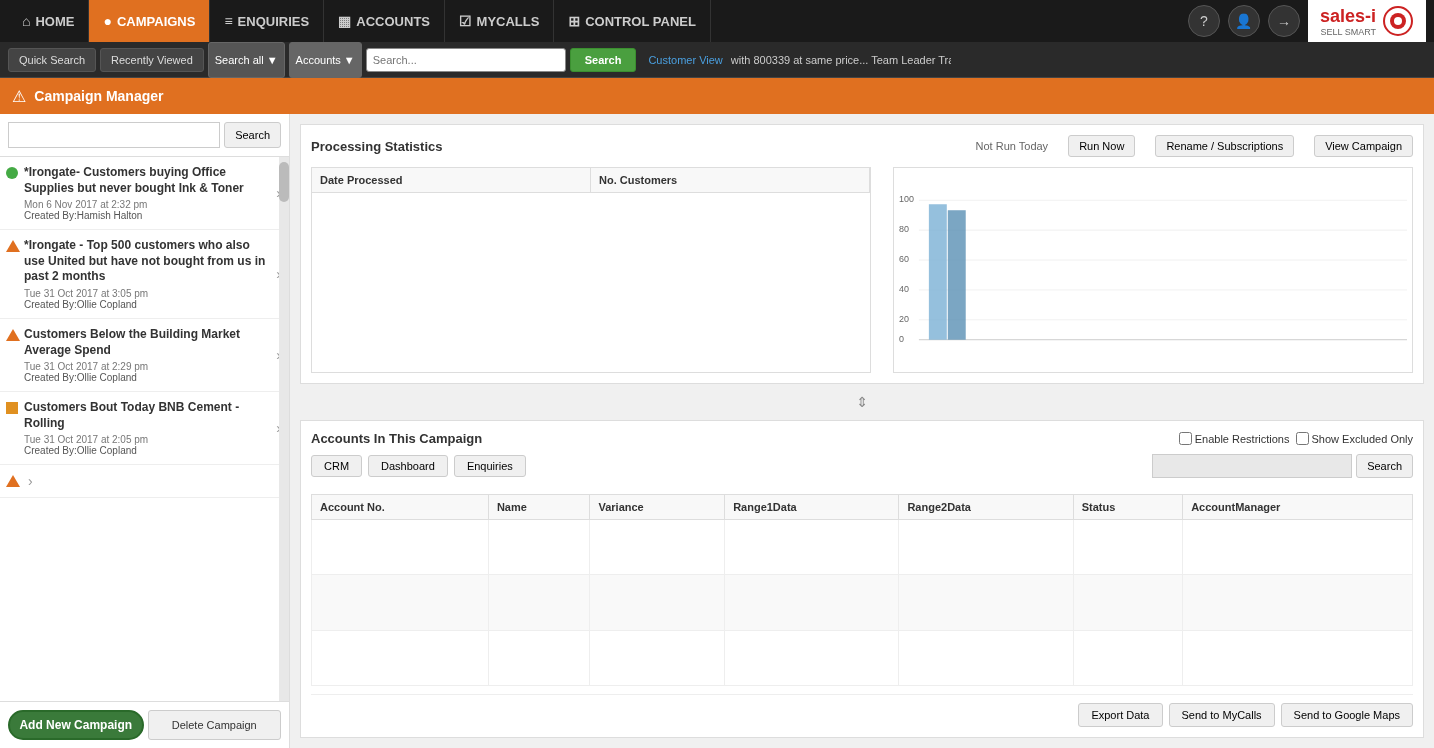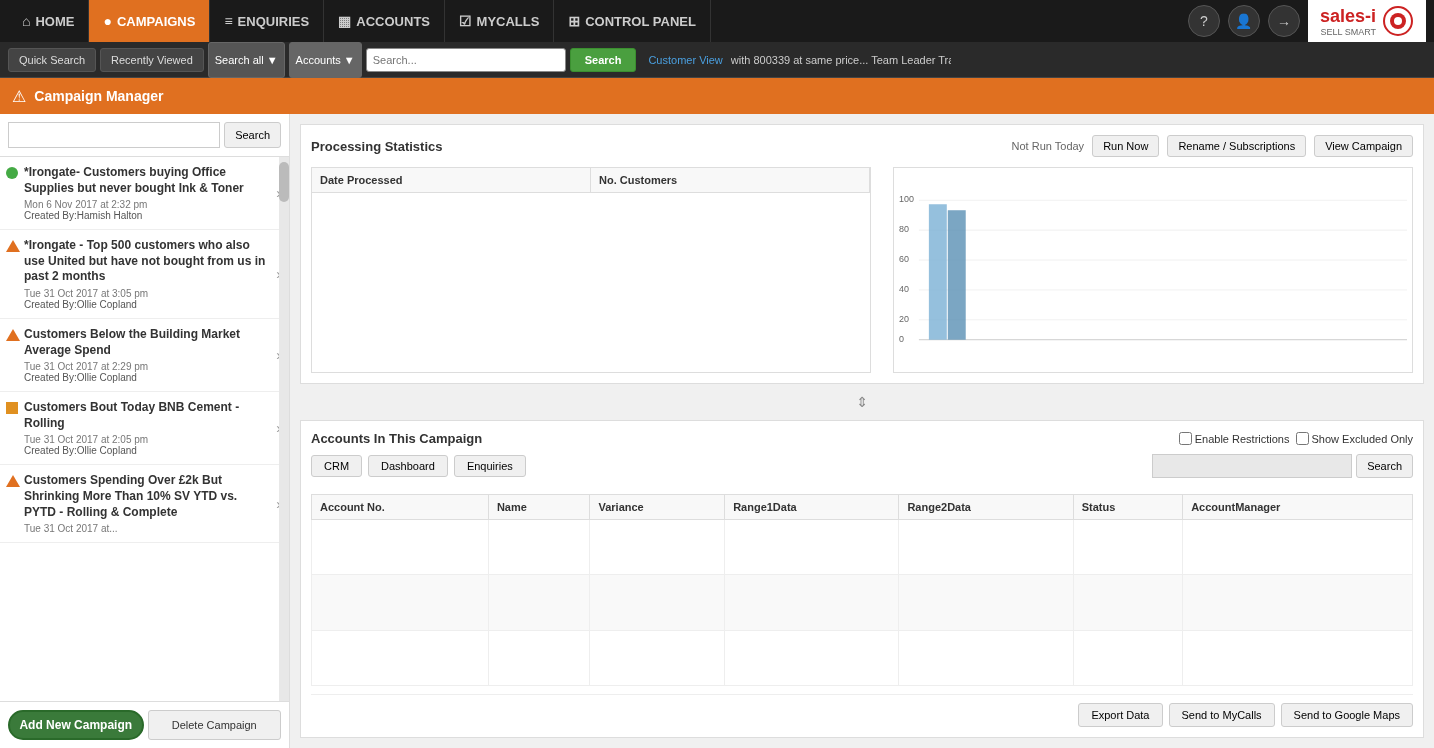--- a/index.html
+++ b/index.html
@@ -305,21 +305,21 @@
       margin-bottom: 10px;
     }
     .stats-title {
       font-size: 13px;
       font-weight: bold;
       color: #333;
     }
     .stats-actions {
       display: flex;
       align-items: center;
-      gap: 8px;
+      gap: 20px;
     }
     .not-run-text {
       font-size: 11px;
       color: #666;
     }
     .stats-btn {
       padding: 4px 10px;
       background: #f0f0f0;
       border: 1px solid #ccc;
       border-radius: 3px;
@@ -620,25 +620,20 @@
           <div class="campaign-info">
             <div class="campaign-name">Customers Bout Today BNB Cement - Rolling</div>
             <div class="campaign-date">Tue 31 Oct 2017 at 2:05 pm</div>
             <div class="campaign-creator">Created By:Ollie Copland</div>
           </div>
           <span class="campaign-arrow">›</span>
         </div>
 
         <div class="campaign-item">
           <div class="status-triangle"></div>
-          <div class="campaign-info">
-            <div class="campaign-name">Customers Spending Over £2k But Shrinking More Than 10% SV YTD vs. PYTD - Rolling &amp; Complete</div>
-            <div class="campaign-date">Tue 31 Oct 2017 at...</div>
-            <div class="campaign-creator"></div>
-          </div>
           <span class="campaign-arrow">›</span>
         </div>
       </div>
       <div class="scroll-track">
         <div class="scroll-thumb"></div>
       </div>
     </div>
     <div class="sidebar-footer">
       <button class="add-campaign-btn">Add New Campaign</button>
       <button class="delete-campaign-btn">Delete Campaign</button>

